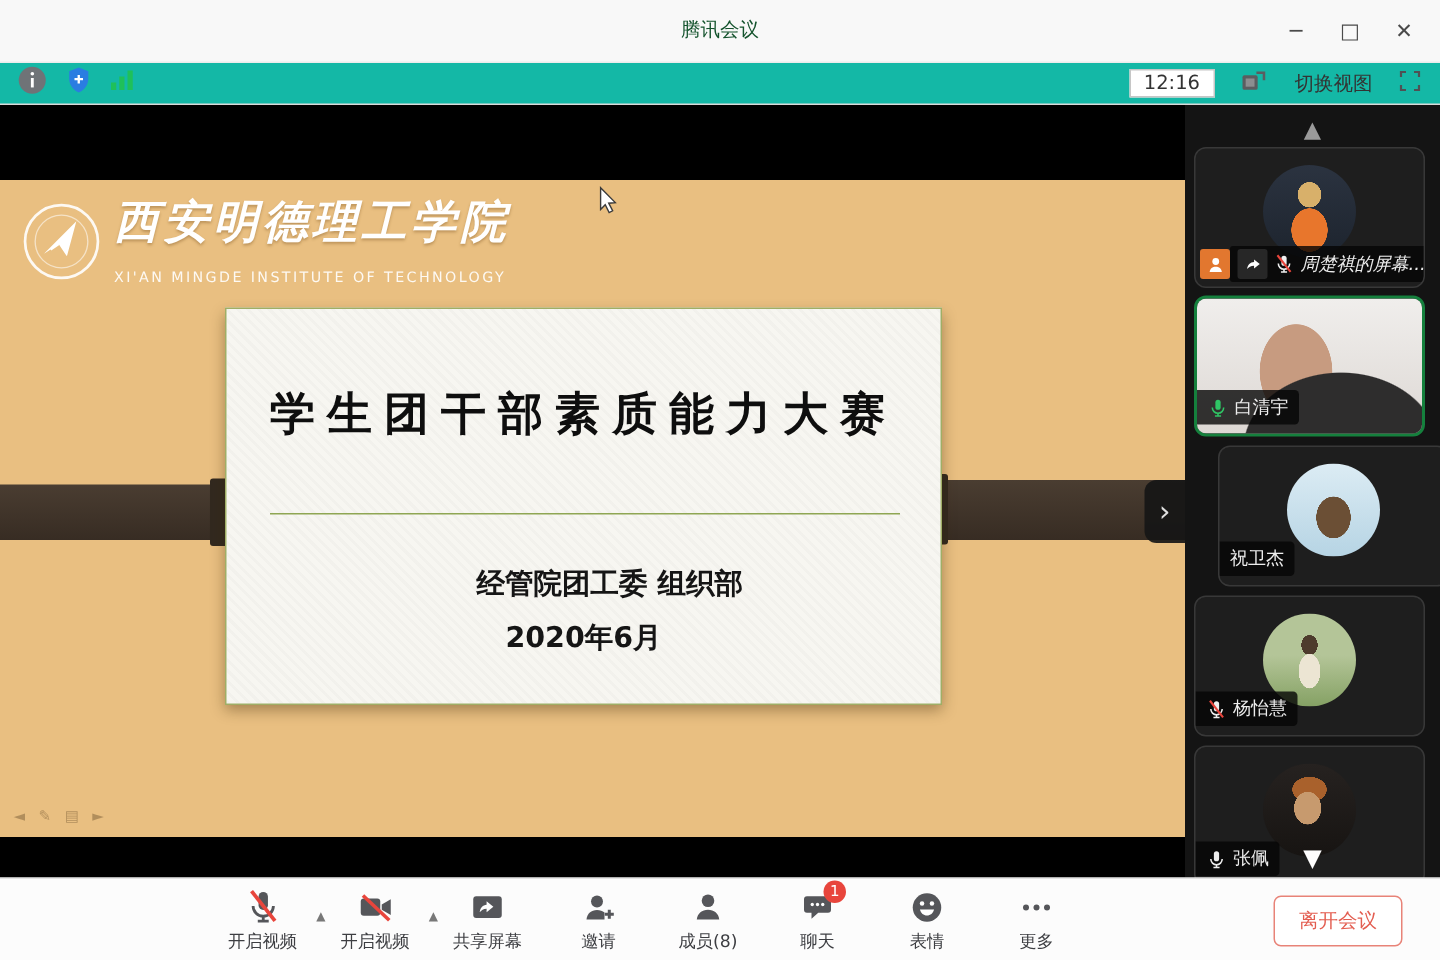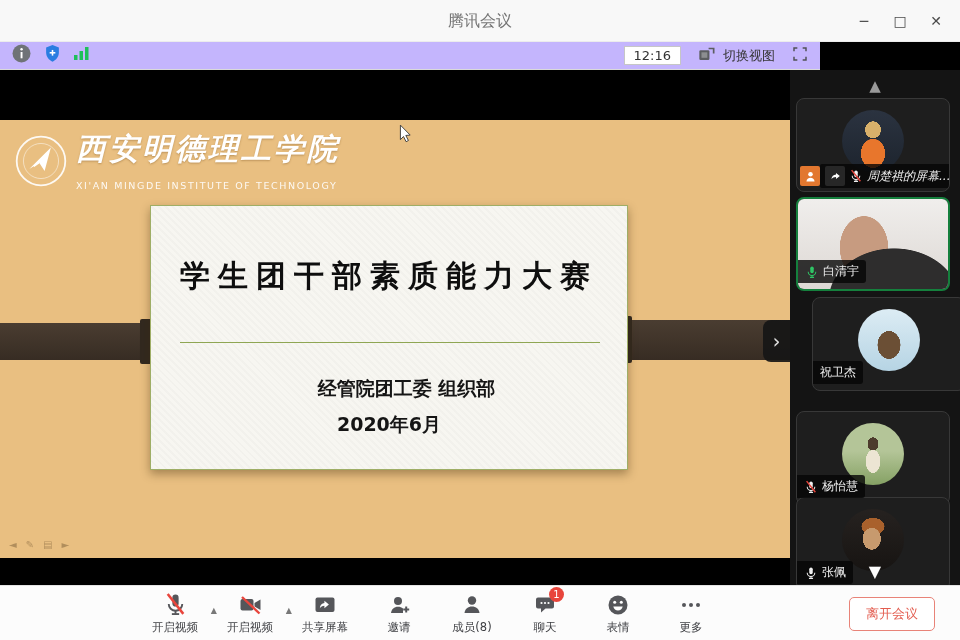--- a/index.html
+++ b/index.html
@@ -1,30 +1,30 @@
 <!DOCTYPE html>
 <html><head>
 <meta charset="utf-8">
 <style>
   * { margin:0; padding:0; box-sizing:border-box; }
   html,body { width:960px; height:640px; overflow:hidden; }
   body { position:relative; font-family:"DejaVu Sans","Liberation Sans",sans-serif; background:#000; }
 
   
   .titlebar { position:absolute; left:0; top:0; width:960px; height:42px; background:#f8f8f8; border-bottom:1px solid #ececec; }
-  .win-title { position:absolute; left:0; right:0; top:0; height:42px; line-height:42px; text-align:center; font-size:16px; color:#737373; }
+  .win-title { position:absolute; left:0; right:0; top:0; height:42px; line-height:42px; text-align:center; font-size:13px; color:#14532d; }
   .win-controls { position:absolute; right:6px; top:0; height:42px; display:flex; align-items:center; }
   .win-btn { width:36px; height:42px; display:flex; align-items:center; justify-content:center; font-size:14px; color:#4a4a4a; cursor:default; }
 
   
-  .topbar { position:absolute; left:0; top:42px; width:820px; height:28px; background:#c4b5fd; border-bottom:1px solid #dadada; display:flex; align-items:center; }
+  .topbar { position:absolute; left:0; top:42px; width:960px; height:28px; background:#14b8a6; border-bottom:1px solid #dadada; display:flex; align-items:center; }
   .topbar-left { display:flex; align-items:center; gap:13px; margin-left:12px; }
   .topbar-right { margin-left:auto; display:flex; align-items:center; gap:17px; margin-right:12px; }
   .time-box { background:#fff; border:1px solid #c6c6c6; padding:1px 9px; font-size:13px; color:#333; }
-  .switch-view { display:flex; align-items:center; gap:8px; font-size:13px; color:#333; }
+  .switch-view { display:flex; align-items:center; gap:19px; font-size:13px; color:#333; }
 
   
   .stage { position:absolute; left:0; top:70px; width:848px; height:515px; background:#000; overflow:hidden; }
   .wood { position:absolute; left:0; top:50px; width:790px; height:438px;
     background:
       linear-gradient(90deg, rgba(90,55,20,.5) 0px, rgba(90,55,20,.15) 8px, rgba(90,55,20,0) 18px),
       repeating-linear-gradient(90deg, rgba(150,100,40,.14) 0 2px, rgba(0,0,0,0) 2px 26px),
       linear-gradient(180deg,#dba75f 0%, #ecc astro 0,#ecc488 26%, #f2d29a 52%, #ecc183 78%, #e2b26d 100%);
     background-color:#e9bf81;
   }
@@ -56,21 +56,21 @@
     background:rgba(22,22,22,.92); border-radius:8px 0 0 8px; display:flex; align-items:center; justify-content:center;
     color:#e0e0e0; font-size:19px; }
   .presenter-tools { position:absolute; left:9px; top:419px; display:flex; gap:9px; font-size:10px; color:rgba(75,52,22,.35); z-index:3; }
   .cursor { position:absolute; left:399px; top:54px; z-index:6; }
 
   
   .sidebar { position:absolute; left:790px; top:70px; width:170px; height:515px; background:#141414; }
   .scroll-up { position:absolute; top:7px; left:0; right:0; text-align:center; color:#9a9a9a; font-size:15px; cursor:default; }
   .scroll-down { position:absolute; bottom:4px; left:0; right:0; text-align:center; color:#fdfdfd; font-size:16px; z-index:9; cursor:default; }
   .tile { position:absolute; left:6px; width:154px; height:94px; background:#1e1e1e; border:1px solid #383838; border-radius:8px; overflow:hidden; }
-  .tile-0 { top:28px;font-style:italic; } .tile-1 { top:127px; } .tile-2 { top:227px;margin-left:16px; } .tile-3 { top:327px;margin-top:14px; } .tile-4 { top:427px; }
+  .tile-0 { top:28px;font-style:italic; } .tile-1 { top:127px; } .tile-2 { top:227px;margin-left:16px; } .tile-3 { top:327px; } .tile-4 { top:427px; }
   .tile.active { border:2px solid #15803d; }
   .tile-video { position:absolute; inset:0; }
   .tile.video .tile-video { background:
       radial-gradient(95px 75px at 64% 112%, #2e2d2d 0 68%, rgba(0,0,0,0) 69%),
       radial-gradient(40px 52px at 44% 54%, #c79b80 0 60%, rgba(0,0,0,0) 61%),
       linear-gradient(180deg,#f0eeec,#ddd8d4); }
   .avatar { position:absolute; left:50%; top:11px; transform:translateX(-50%); width:62px; height:62px; border-radius:50%; }
   .avatar-0 { background:
       radial-gradient(13px 14px at 50% 32%, #d8b06a 0 60%, rgba(0,0,0,0) 61%),
       radial-gradient(20px 24px at 50% 70%, #e8762c 0 60%, rgba(0,0,0,0) 61%),

